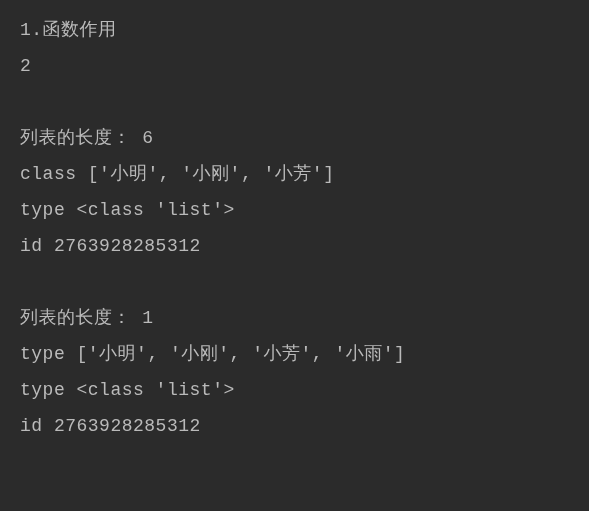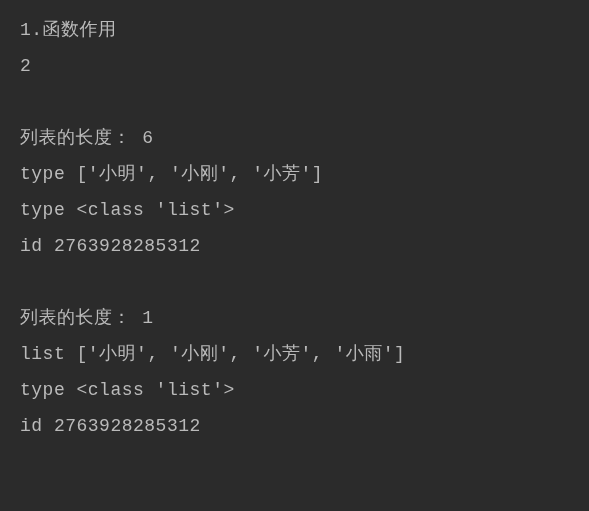--- a/index.html
+++ b/index.html
@@ -25,20 +25,20 @@
       height: 36px;
     }
   </style>
 </head>
 <body>
 
 <div class="output-line">1.函数作用</div>
 <div class="output-line">2</div>
 <div class="blank-line"></div>
 <div class="output-line">列表的长度： 6</div>
-<div class="output-line">type ['小明', '小刚', '小芳']</div>
+<div class="output-line">class ['小明', '小刚', '小芳']</div>
 <div class="output-line">type &lt;class 'list'&gt;</div>
 <div class="output-line">id 2763928285312</div>
 <div class="blank-line"></div>
 <div class="output-line">列表的长度： 1</div>
-<div class="output-line">list ['小明', '小刚', '小芳', '小雨']</div>
+<div class="output-line">type ['小明', '小刚', '小芳', '小雨']</div>
 <div class="output-line">type &lt;class 'list'&gt;</div>
 <div class="output-line">id 2763928285312</div>
 
 </body></html>

